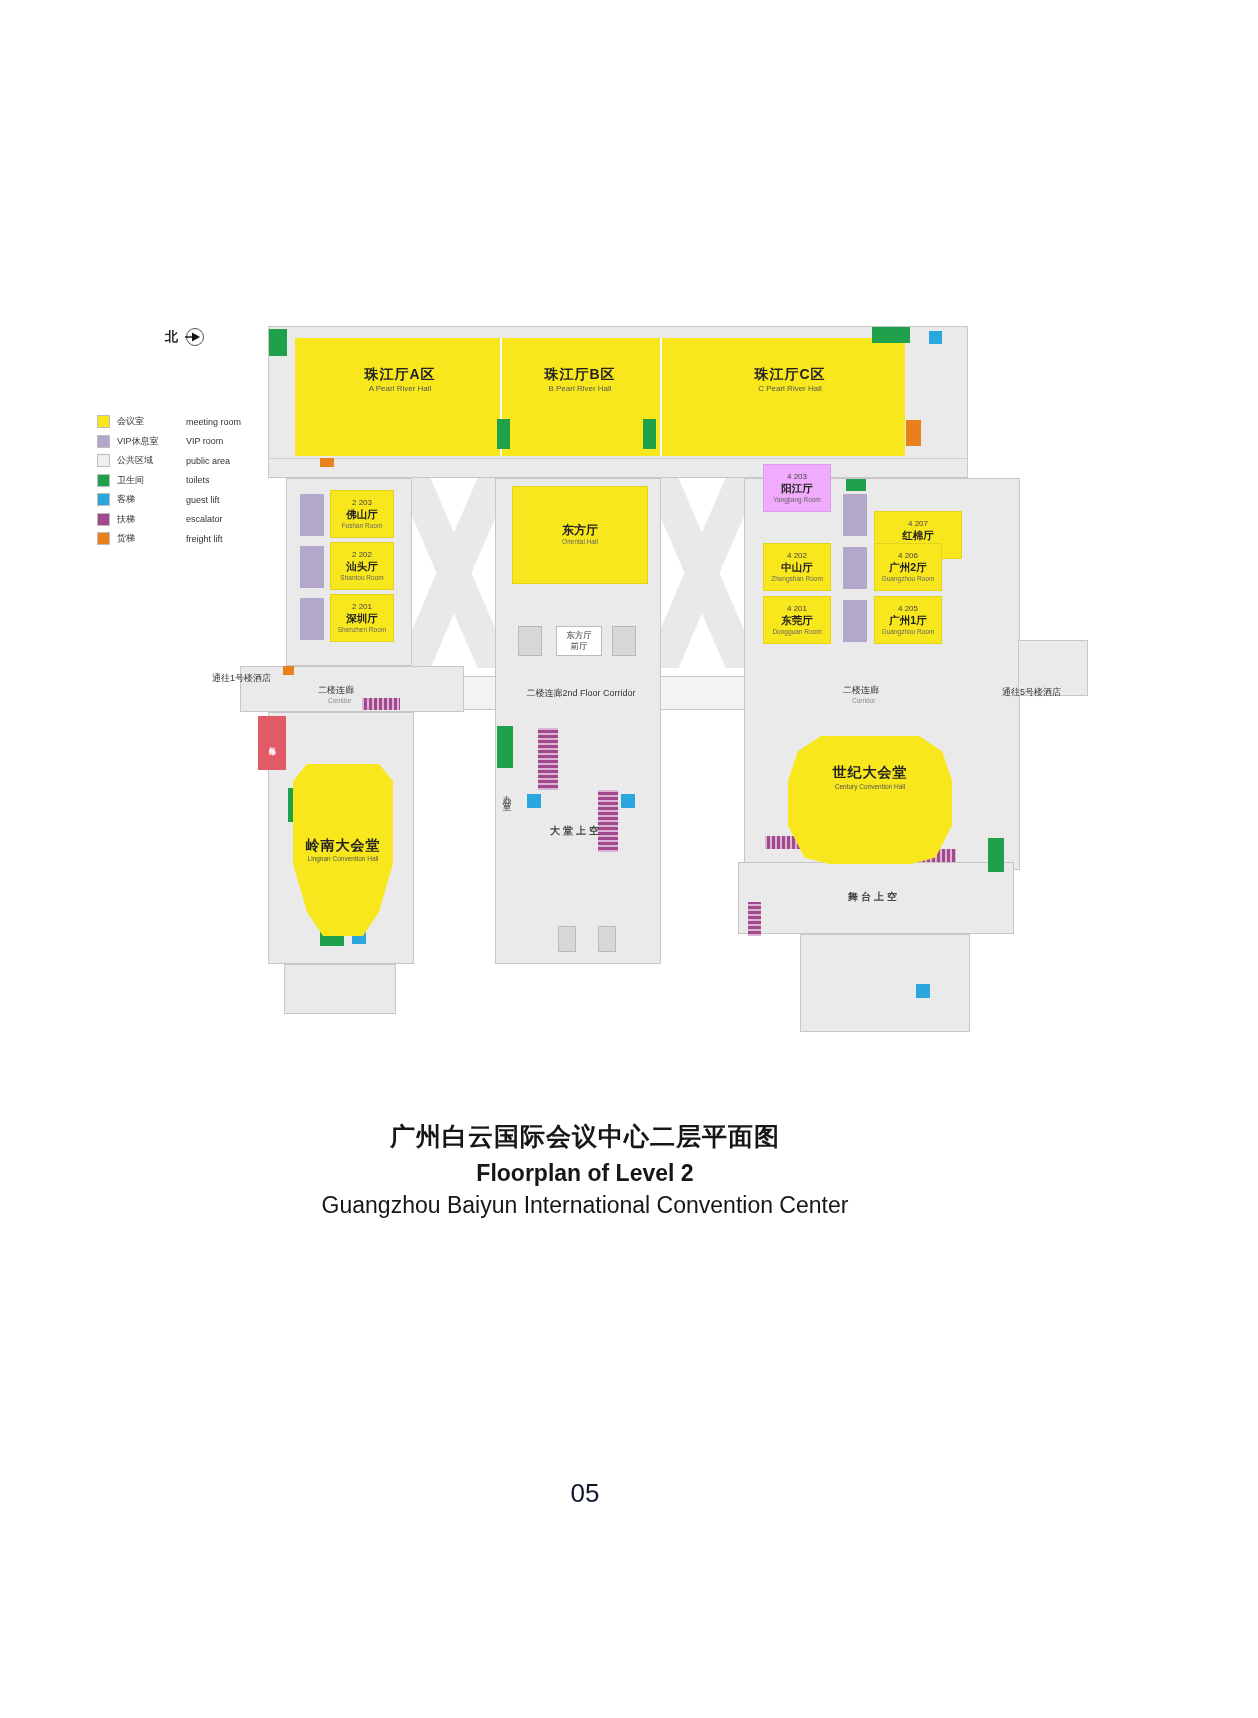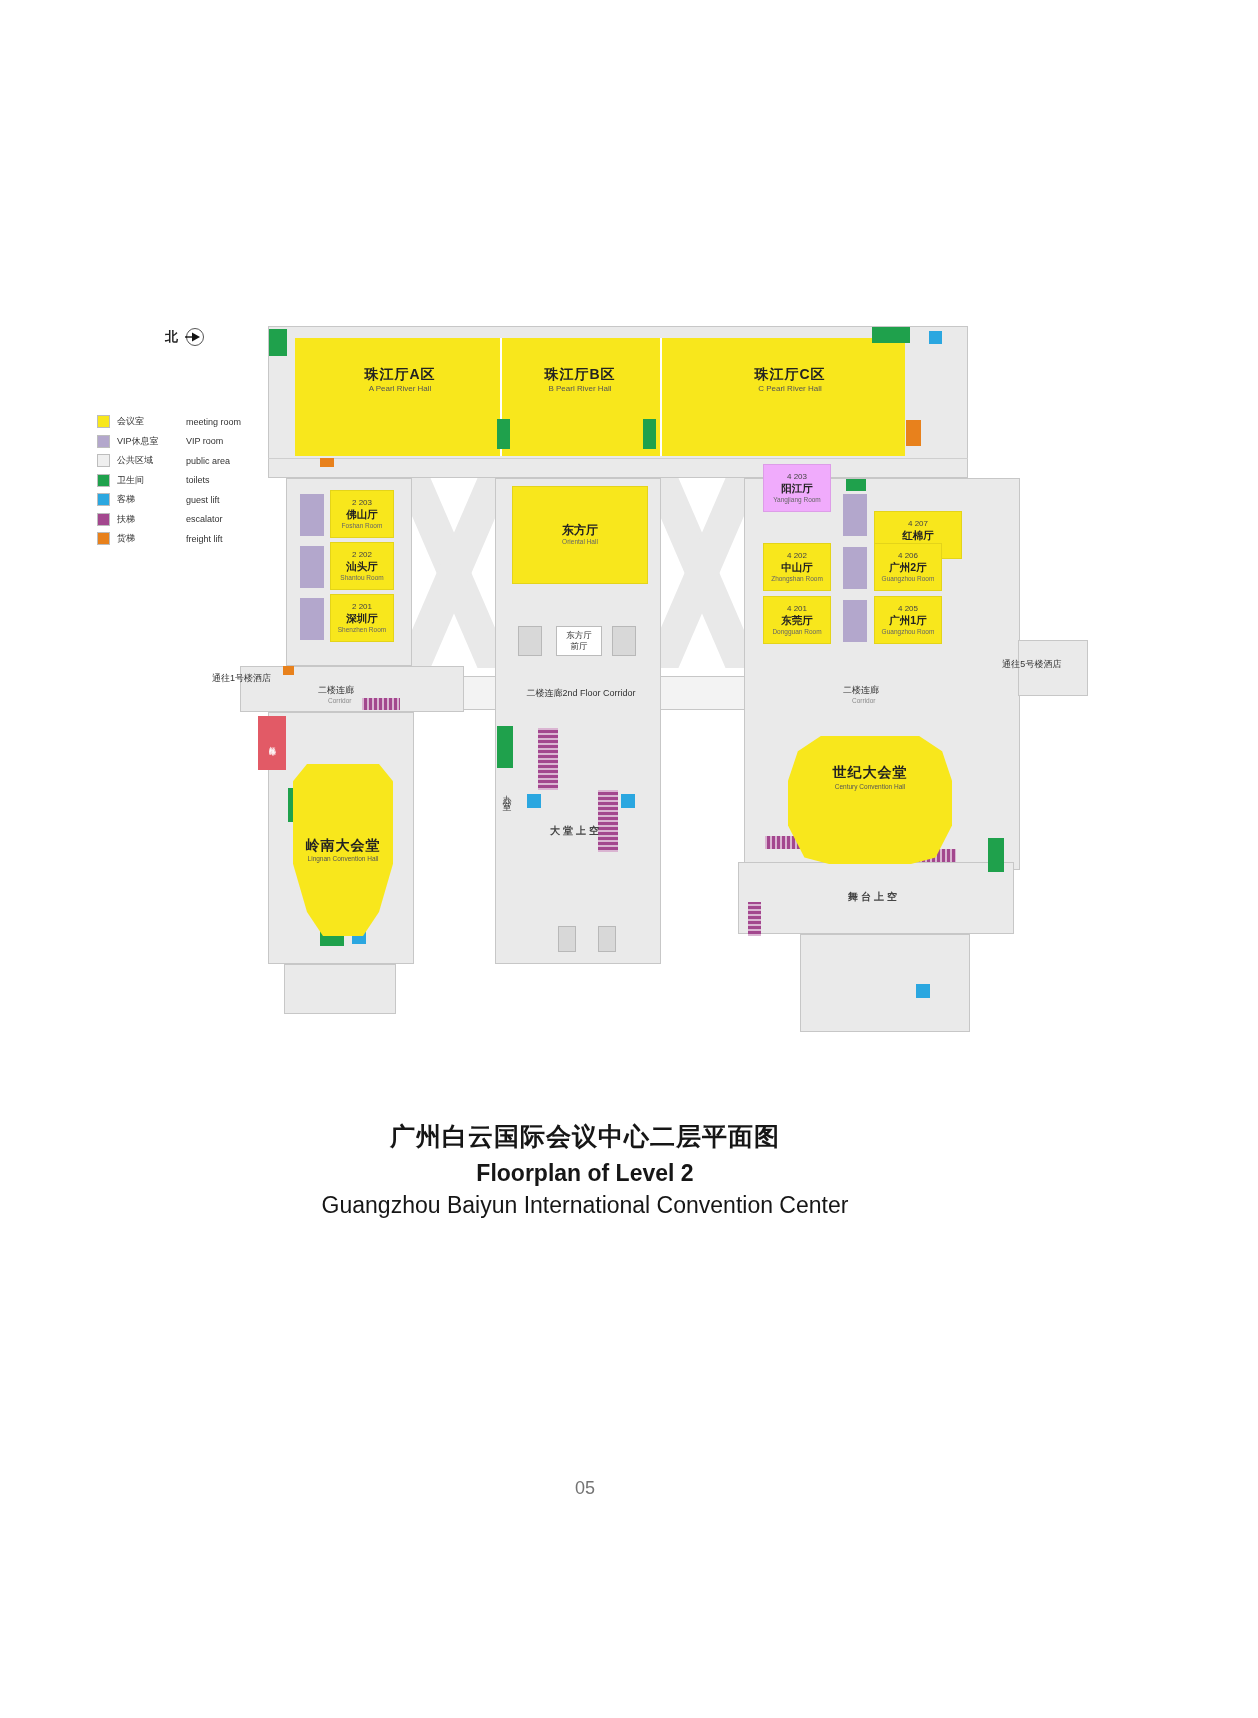--- a/index.html
+++ b/index.html
@@ -37,21 +37,21 @@
   .fan-lingnan{clip-path:polygon(14% 0%,86% 0%,100% 10%,100% 58%,86% 86%,70% 100%,30% 100%,14% 86%,0% 58%,0% 10%);}
   .fan-century{clip-path:polygon(0% 35%,6% 12%,20% 0%,80% 0%,94% 12%,100% 35%,100% 70%,90% 95%,75% 100%,25% 100%,10% 95%,0% 70%);}
   .cafe-txt{writing-mode:vertical-rl;font-size:6.5px;color:#fff;letter-spacing:1px;}
   .foyerbox{background:#fff;border:1px solid #BBB;display:flex;flex-direction:column;
             align-items:center;justify-content:center;font-size:8.5px;color:#333;line-height:1.3;}
   .graybox{background:#D8D8D8;border:1px solid #B8B8B8;}
   .title-wrap{position:absolute;left:155px;top:1120px;width:860px;text-align:center;color:#161616;}
   .title-zh{font-size:25px;font-weight:bold;letter-spacing:1px;}
   .title-en1{font-size:23px;font-weight:bold;margin-top:7px;}
   .title-en2{font-size:23px;margin-top:5px;}
-  .pagenum{position:absolute;left:155px;top:1478px;width:860px;text-align:center;font-size:18px;color:#737373;}
+  .pagenum{position:absolute;left:155px;top:1478px;width:860px;text-align:center;font-size:26px;color:#0f172a;}
 </style>
 </head>
 <body>
 
 <div class="canvas">
 
   <div class="abs north" style="left:165px;top:326px;">
     <span class="north-zh">北</span>
     <svg width="22" height="22" viewBox="0 0 22 22">
       <circle cx="11" cy="11" r="8.5" fill="none" stroke="#555" stroke-width="1"></circle>
@@ -243,21 +243,21 @@
     <span class="ren">Guangzhou Room</span>
   </div>
   <div class="abs zone" style="left: 874px; top: 596px; width: 68px; height: 48px; background: rgb(248, 231, 28);">
     <span class="num">4 205</span>
     <span class="rzh">广州1厅</span>
     <span class="ren">Guangzhou Room</span>
   </div>
 
   <div class="abs lbl" style="left:843px;top:684px;">二楼连廊</div>
   <div class="abs sub" style="left:852px;top:697px;">Corridor</div>
-  <div class="abs lbl" style="left:1002px;top:658px;font-family:Liberation Mono, monospace;">通往5号楼酒店</div>
+  <div class="abs lbl" style="left:1002px;top:686px;">通往5号楼酒店</div>
 
   <div class="abs striped sh" style="left: 765px; top: 700px; width: 46px; height: 13px; background: rgb(163, 71, 142);"></div>
   <div class="abs striped sh" style="left: 910px; top: 700px; width: 46px; height: 13px; background: rgb(163, 71, 142);"></div>
   <div class="abs striped sv" style="left: 748px; top: 740px; width: 13px; height: 34px; background: rgb(163, 71, 142);"></div>
   <div class="abs" style="left: 988px; top: 838px; width: 16px; height: 34px; background: rgb(31, 161, 76);"></div>
   <div class="abs" style="left: 916px; top: 984px; width: 14px; height: 14px; background: rgb(43, 167, 224);"></div>
 
   <div class="abs zone fan-century" style="left: 788px; top: 736px; width: 164px; height: 128px; border: none; justify-content: flex-start; padding-top: 28px; background: rgb(248, 231, 28);">
     <span class="hzh">世纪大会堂</span>
     <span class="hen">Century Convention Hall</span>

